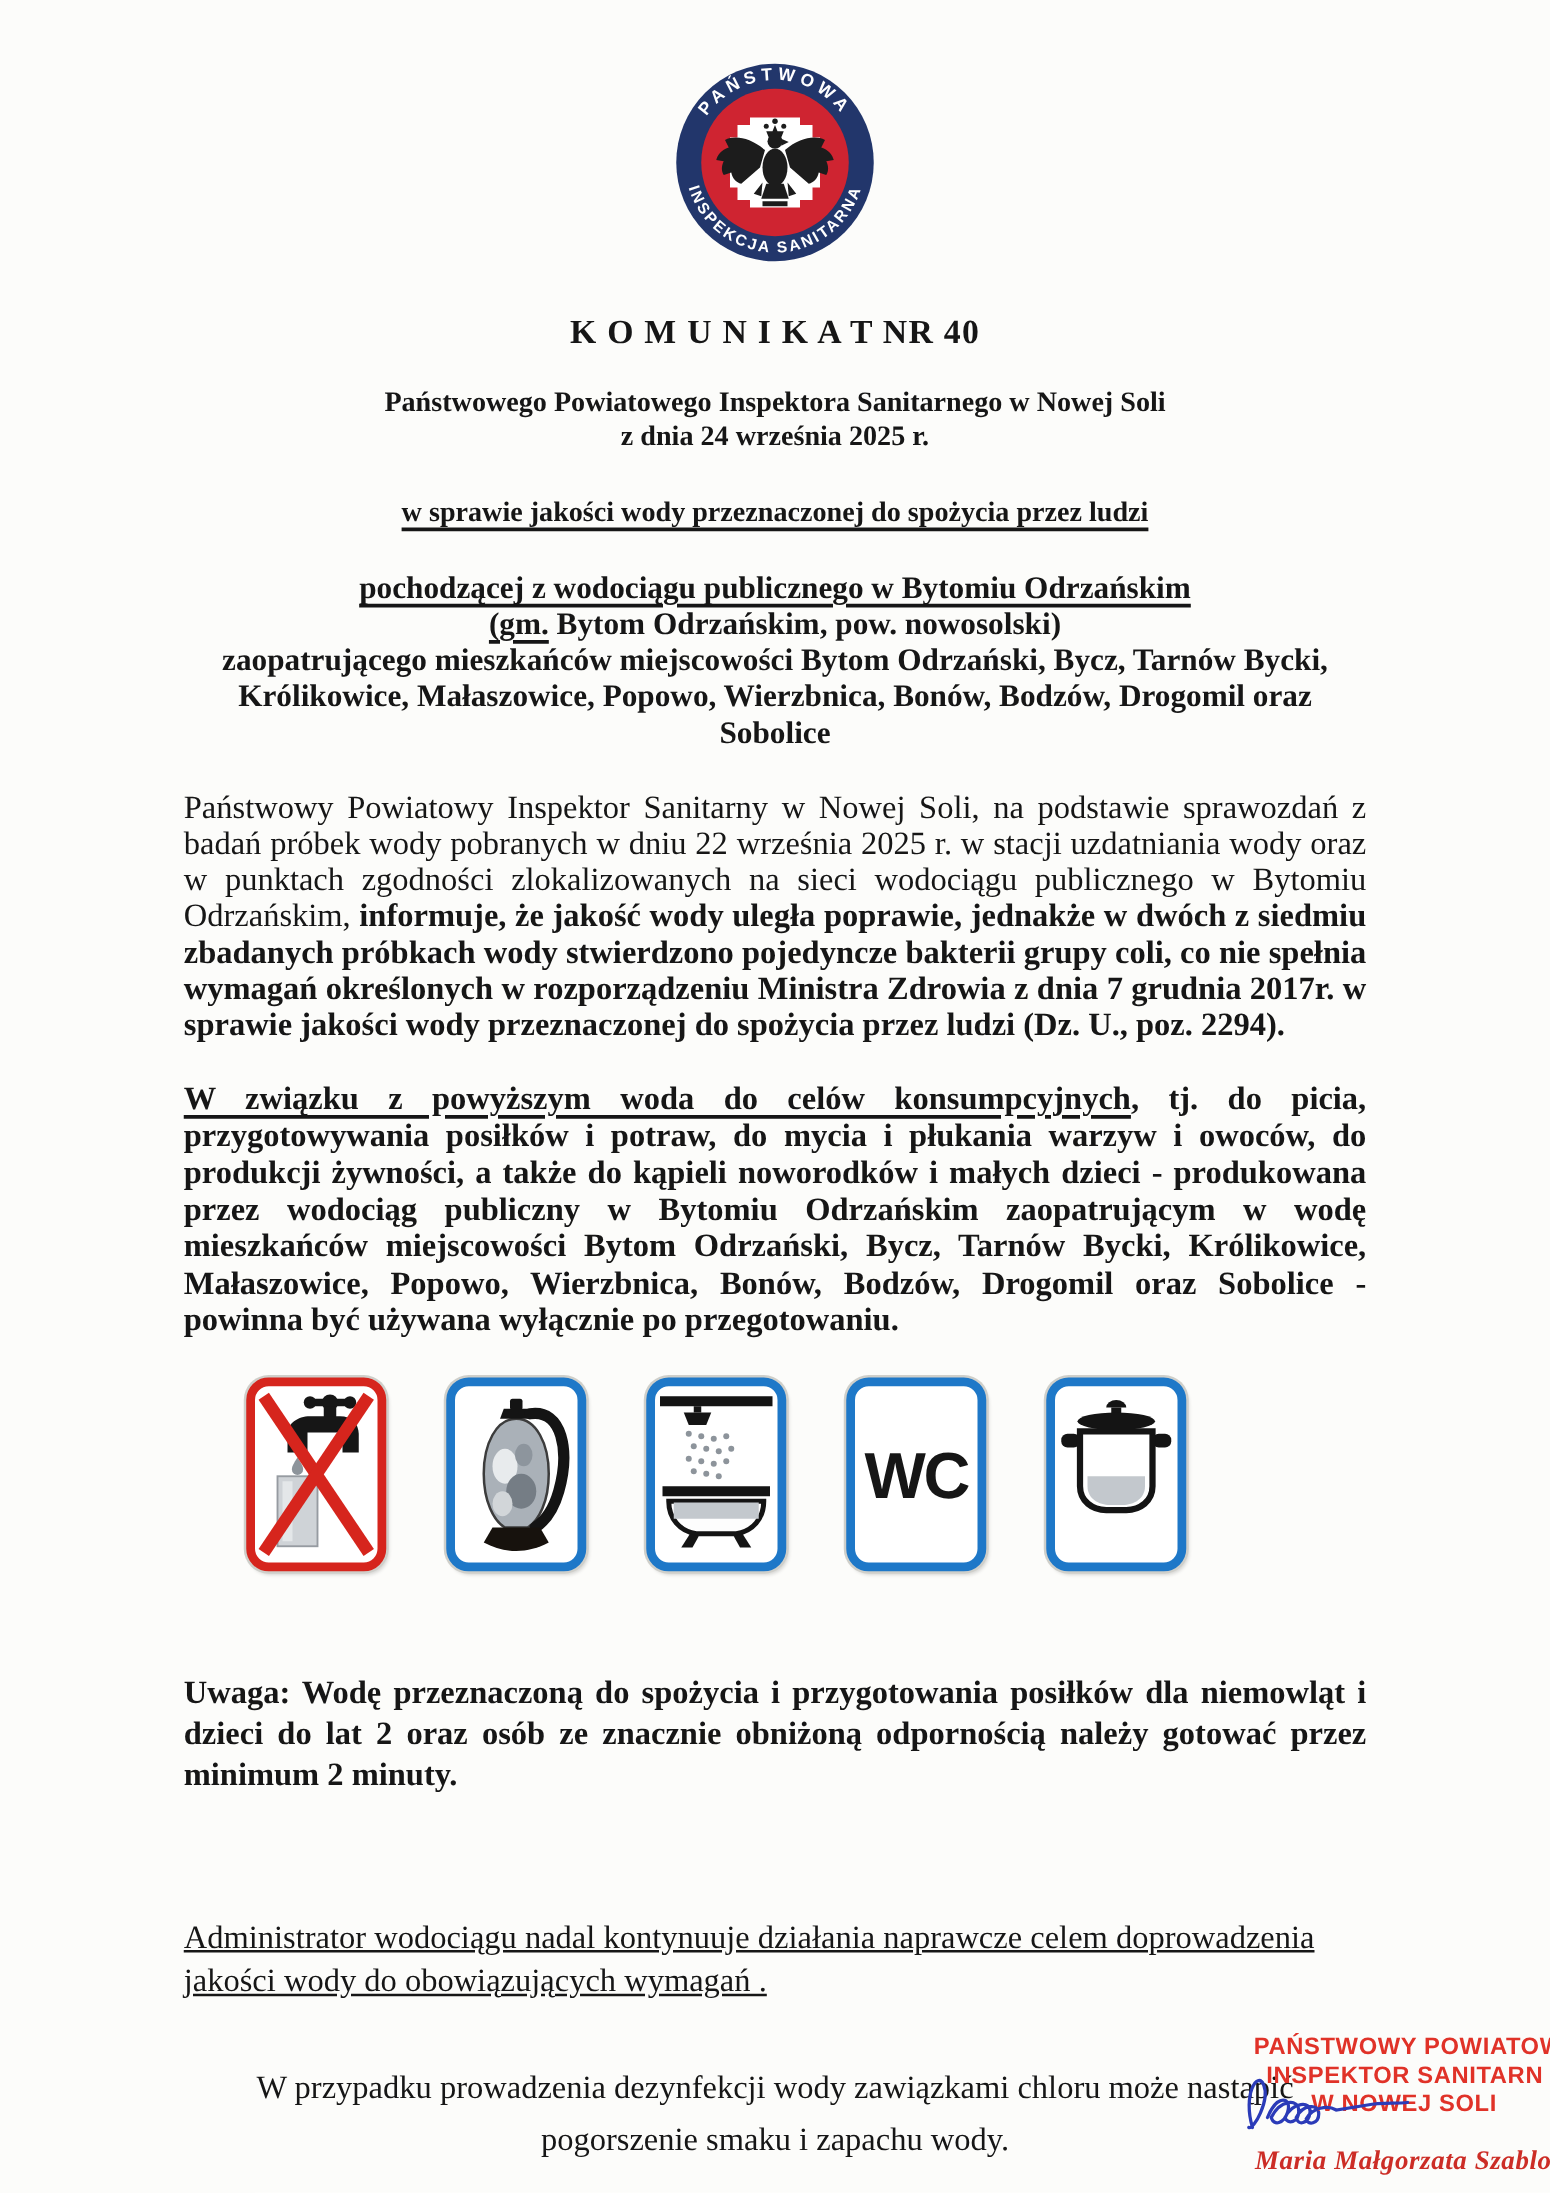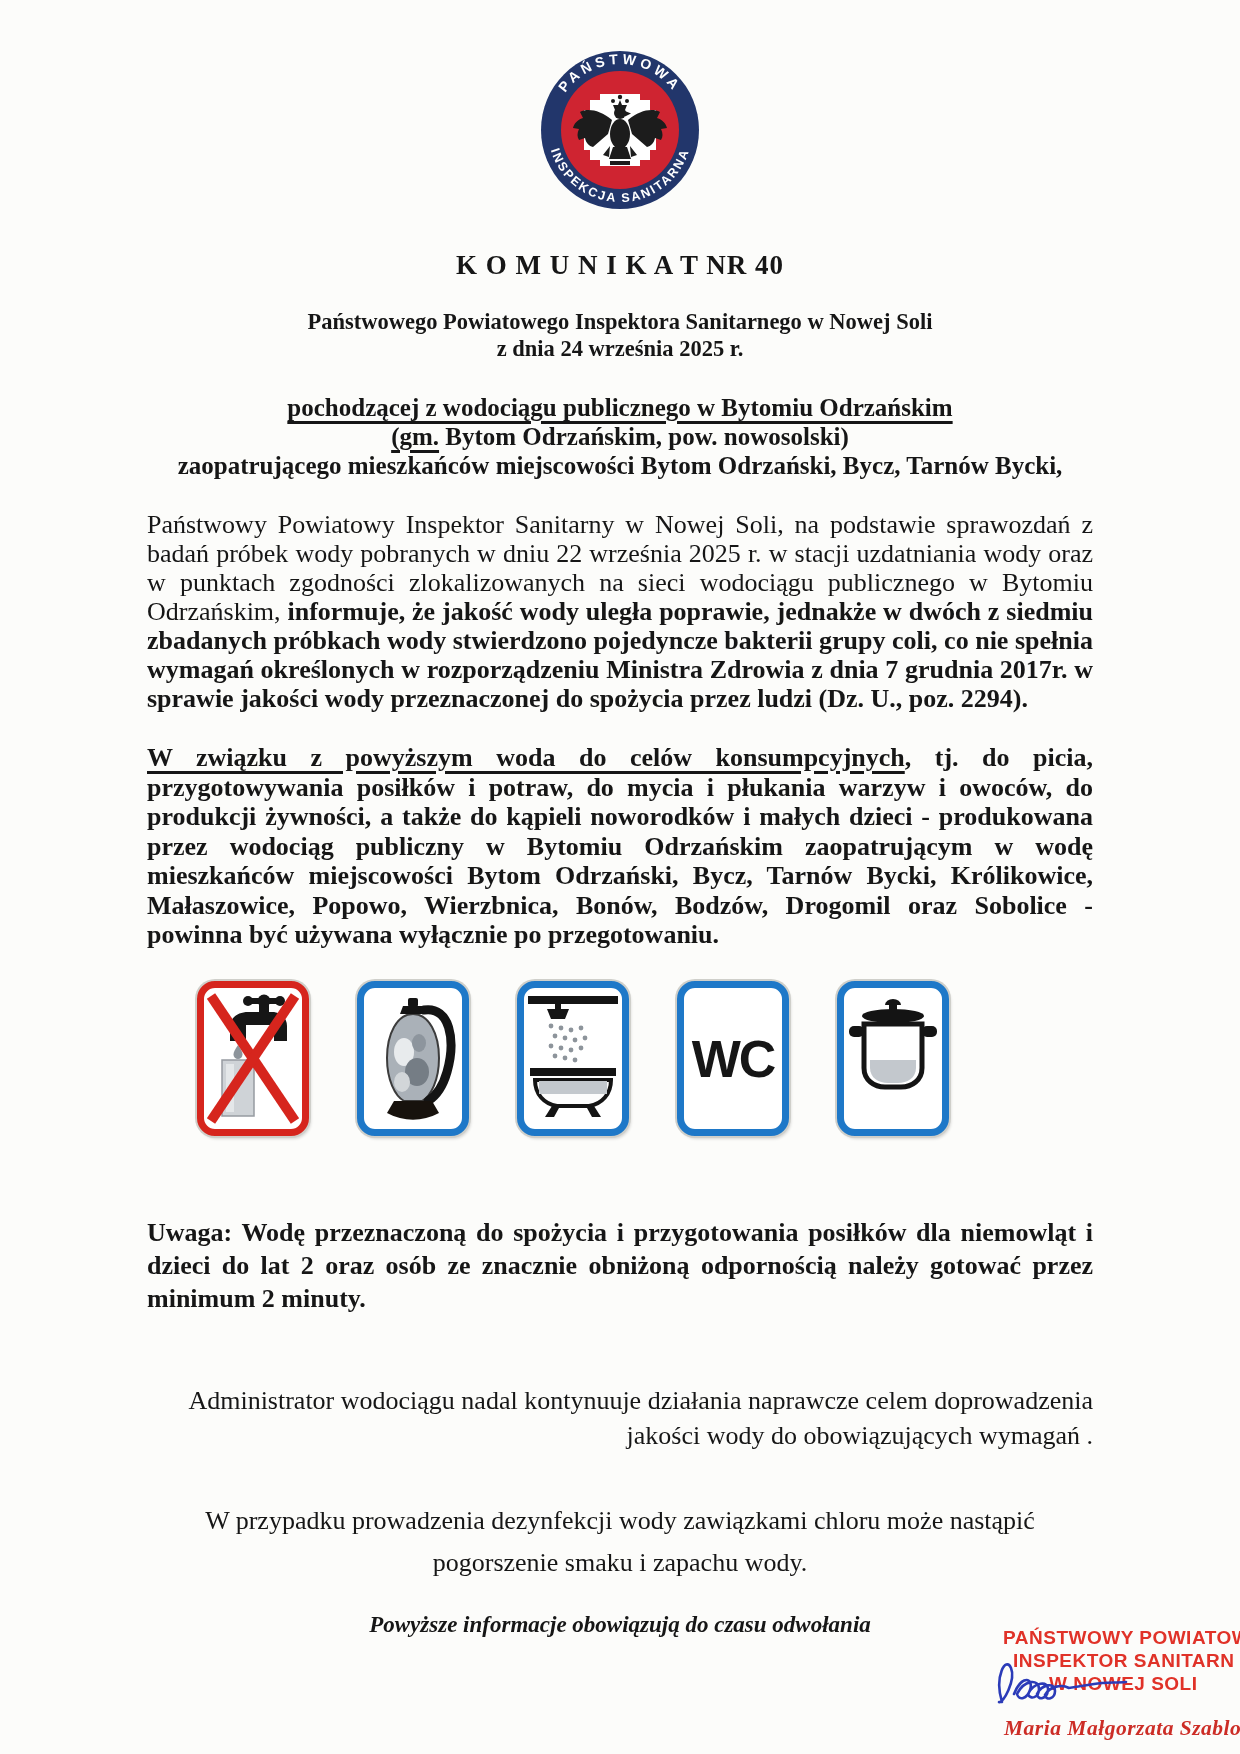--- a/index.html
+++ b/index.html
@@ -22,21 +22,21 @@
   .issuer{margin-top:26px;text-align:center;font-weight:bold;font-size:22.5px;line-height:27px;}
   .subject1{margin-top:33px;text-align:center;font-weight:bold;font-size:22.5px;line-height:30px;}
   .subject-block{margin-top:31px;text-align:center;font-weight:bold;font-size:25px;line-height:29px;}
   .u{text-decoration:underline;text-decoration-thickness:2.5px;text-underline-offset:5px;}
 
   
   .para{font-size:26px;line-height:29px;text-align:justify;}
   .p-findings{margin-top:30px;}
   .p-restrict{margin-top:30px;font-weight:bold;line-height:29.5px;}
   .p-warning{margin-top:80px;font-weight:bold;line-height:33px;}
-  .p-admin{margin-top:68px;text-align:right;line-height:35px;}
+  .p-admin{margin-top:96px;text-align:left;line-height:35px;text-decoration:underline;}
   .p-chlorine{margin-top:47px;text-align:center;line-height:42px;}
   .p-validity{margin-top:22px;text-align:center;font-weight:bold;font-style:italic;font-size:23px;line-height:30px;}
   b{font-weight:bold;}
 
   
   .pictos{margin-top:31px;margin-left:50px;display:flex;gap:48px;align-items:flex-end;}
   .picto{
     position:relative;width:98px;height:141px;background:#fff;
     border:7px solid #1e78c8;border-radius:18px;
     box-shadow:0 0 0 2px #cfcfca, 2px 3px 3px rgba(0,0,0,.15);
@@ -102,25 +102,29 @@
       </svg>
     </div>
 
     <div class="doc-title">K O M U N I K A T NR 40</div>
 
     <div class="issuer">
       <div>Państwowego Powiatowego Inspektora Sanitarnego w Nowej Soli</div>
       <div>z dnia 24 września 2025 r.</div>
     </div>
 
+    <div class="subject1">
+      <span class="u">w sprawie jakości wody przeznaczonej do spożycia przez ludzi</span>
+    </div>
 
     <div class="subject-block">
       <div><span class="u">pochodzącej z wodociągu publicznego w Bytomiu Odrzańskim</span></div>
       <div><span class="u">(gm.</span><span> Bytom Odrzańskim, pow. nowosolski)</span></div>
       <div>zaopatrującego mieszkańców miejscowości Bytom Odrzański, Bycz, Tarnów Bycki,</div>
+      <div>Królikowice, Małaszowice, Popowo, Wierzbnica, Bonów, Bodzów, Drogomil oraz Sobolice</div>
     </div>
 
     <p class="para p-findings"><span>Państwowy Powiatowy Inspektor Sanitarny w Nowej Soli, na podstawie sprawozdań z badań próbek wody pobranych w dniu 22 września 2025 r. w stacji uzdatniania wody oraz w punktach zgodności zlokalizowanych na sieci wodociągu publicznego w Bytomiu Odrzańskim, </span><b>informuje, że jakość wody uległa poprawie, jednakże w dwóch z siedmiu zbadanych próbkach wody stwierdzono pojedyncze bakterii grupy coli, co nie spełnia wymagań określonych w rozporządzeniu Ministra Zdrowia z dnia 7 grudnia 2017r. w sprawie jakości wody przeznaczonej do spożycia przez ludzi (Dz. U., poz. 2294).</b></p>
 
     <p class="para p-restrict"><span class="u">W związku z powyższym woda do celów konsumpcyjnych</span><span>, tj. do picia, przygotowywania posiłków i potraw, do mycia i płukania warzyw i owoców, do produkcji żywności, a także do kąpieli noworodków i małych dzieci - produkowana przez wodociąg publiczny w Bytomiu Odrzańskim zaopatrującym w wodę mieszkańców miejscowości Bytom Odrzański, Bycz, Tarnów Bycki, Królikowice, Małaszowice, Popowo, Wierzbnica, Bonów, Bodzów, Drogomil oraz Sobolice - powinna być używana wyłącznie po przegotowaniu.</span></p>
 
     <div class="pictos">
 
       <div class="picto" style="border-color: rgb(214, 37, 29);">
         <svg viewBox="0 0 98 141">

